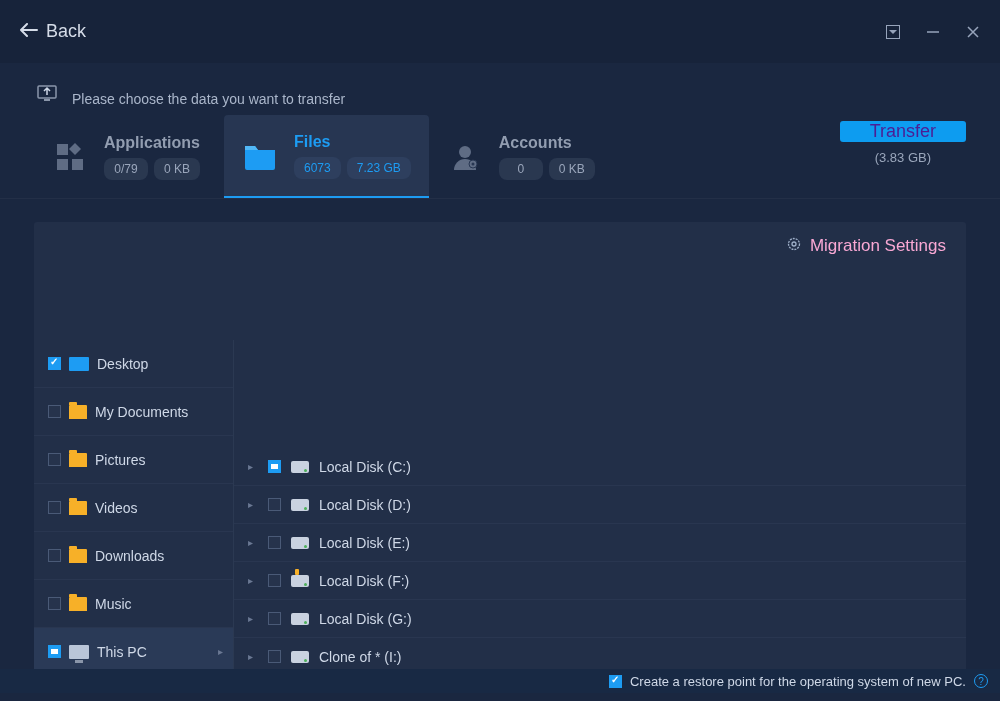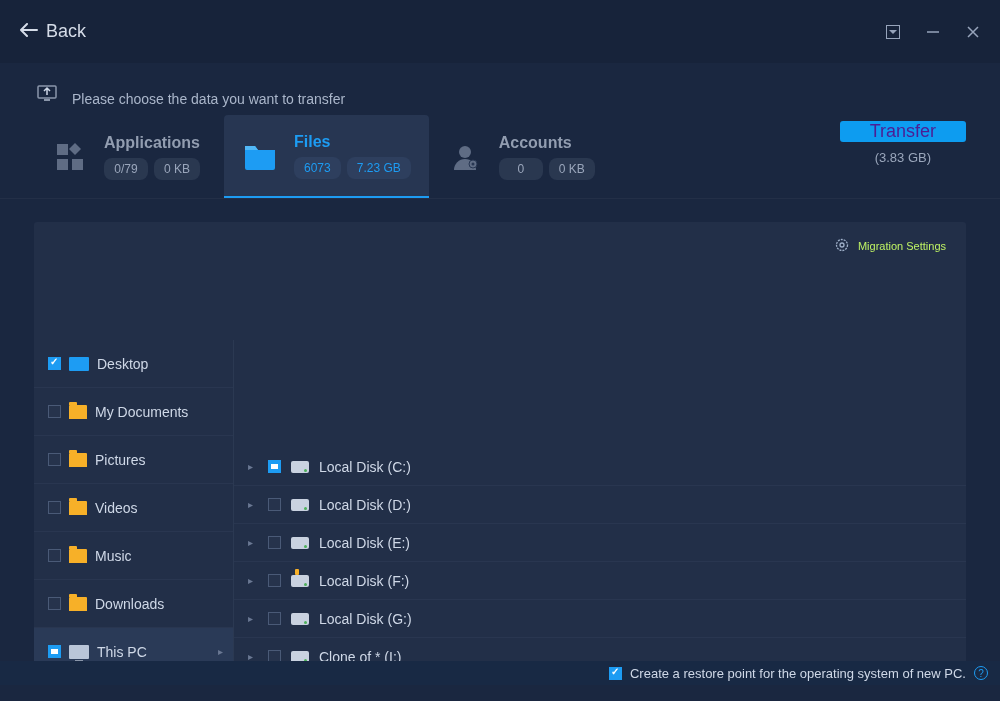--- a/index.html
+++ b/index.html
@@ -26,21 +26,21 @@
 .tab .badges { display: flex; gap: 6px; }
 .badge { background: #2a3850; color: #9aa6bb; font-size: 12px; padding: 4px 10px; border-radius: 8px; min-width: 44px; text-align: center; }
 .tab.active .badge { color: #1d9cf3; background: #2e3f5e; }
 
 .transfer-area { margin-left: auto; display: flex; flex-direction: column; align-items: center; padding: 6px 0; }
 .transfer-btn { background: #0d9cf0; color: #4c1d95; font-size: 18px; padding: 0 30px; border: none; border-radius: 3px; cursor: pointer; }
 .transfer-size { color: #9aa6bb; font-size: 13px; margin-top: 8px; }
 
 
 .panel { margin: 23px 34px 0; background: #222f48; height: 454px; border-radius: 3px; display: flex; flex-direction: column; }
-.panel-header { height: 48px; display: flex; align-items: center; justify-content: flex-end; padding: 0 20px; color: #bef264; font-size: 11px; }
+.panel-header { height: 48px; display: flex; align-items: center; justify-content: flex-end; padding: 0 20px; color: #f9a8d4; font-size: 17px; }
 .panel-header .gear { margin-right: 8px; }
 .panel-body { display: flex; flex: 1; min-height: 0; align-items: flex-end; }
 
 
 .side { width: 200px; border-right: 1px solid #2b3952; padding-top: 0; overflow-y: auto; }
 .side-item { height: 48px; display: flex; align-items: center; padding: 0 14px; gap: 8px; cursor: pointer; font-size: 14px; color: #cfd8e7; border-bottom: 1px solid #293650; position: relative; }
 .side-item.selected { background: #2a3a57; }
 .chk { width: 13px; height: 13px; border: 1px solid #4a5a77; background: #26334c; display: inline-block; flex-shrink: 0; position: relative; }
 .chk.checked { background: #1d9cf3; border-color: #1d9cf3; }
 .chk.checked::after { content: "✓"; color: #fff; font-size: 10px; position: absolute; top: -2px; left: 1px; font-weight: bold; }
@@ -55,21 +55,21 @@
 
 
 .disks { flex: 1; overflow-y: auto; }
 .disk-row { height: 38px; display: flex; align-items: center; padding: 0 14px; gap: 10px; border-bottom: 1px solid #293650; cursor: pointer; font-size: 14px; color: #cfd8e7; }
 .tree-caret { color: #6a7893; font-size: 10px; width: 10px; }
 .disk-icon { width: 18px; height: 12px; background: #c9d2e0; border-radius: 2px; position: relative; flex-shrink: 0; }
 .disk-icon::after { content: ""; position: absolute; bottom: 1px; right: 2px; width: 3px; height: 3px; background: #4db15a; border-radius: 50%; }
 .disk-icon.ext::before { content:""; position:absolute; top:-6px; left:4px; width:4px; height:6px; background:#f7b028; border-radius:1px; }
 
 
-.footer { position: absolute; bottom: 16px; left: 0; right: 0; height: 24px; background: #182944; display: flex; align-items: center; justify-content: flex-end; padding: 0 12px; font-size: 13px; color: #cfd8e7; gap: 8px; }
+.footer { position: absolute; bottom: 8px; left: 0; right: 0; height: 24px; background: #182944; display: flex; align-items: center; justify-content: flex-end; padding: 0 12px; font-size: 13px; color: #cfd8e7; gap: 8px; }
 .help-q { display:inline-flex; width:14px; height:14px; border:1px solid #1d9cf3; color:#1d9cf3; border-radius:50%; font-size:10px; align-items:center; justify-content:center; }
 </style>
 </head>
 <body>
 
 <div class="titlebar">
   <div class="back-btn">
     <span class="back-arrow">
       <svg width="18" height="14" viewBox="0 0 18 14">
           <path d="M7 1 L1 7 L7 13 M1 7 H17" stroke="#d5dce8" stroke-width="2" fill="none" stroke-linecap="round" stroke-linejoin="round"></path>
@@ -198,26 +198,26 @@
         <span>Pictures</span>
       </div>
       <div class="side-item">
         <span class="chk"></span>
         <span class="folder-icon"></span>
         <span>Videos</span>
       </div>
       <div class="side-item">
         <span class="chk"></span>
         <span class="folder-icon"></span>
+        <span>Downloads</span>
+      </div>
+      <div class="side-item">
+        <span class="chk"></span>
+        <span class="folder-icon"></span>
         <span>Music</span>
-      </div>
-      <div class="side-item">
-        <span class="chk"></span>
-        <span class="folder-icon"></span>
-        <span>Downloads</span>
       </div>
       <div class="side-item selected">
         <span class="chk partial"></span>
         <span class="pc-icon"></span>
         <span>This PC</span>
         <span class="expand-caret">▸</span>
       </div>
     </div>
 
     <div class="disks">

